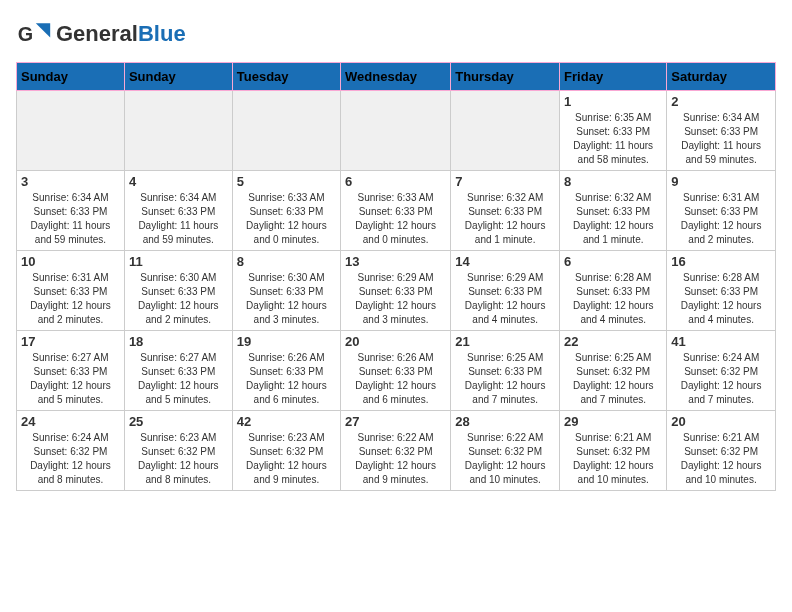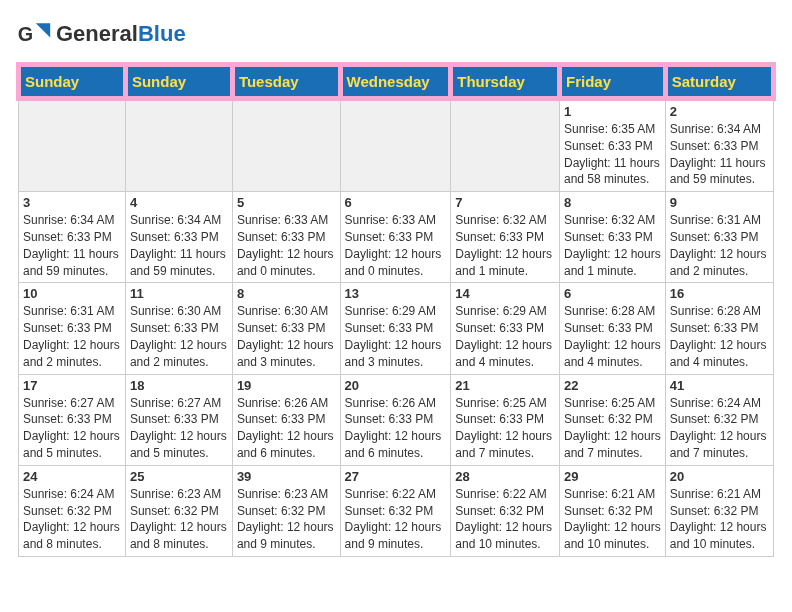--- a/index.html
+++ b/index.html
@@ -45,26 +45,26 @@
       font-weight: normal;
       color: #555;
     }
     .calendar {
       width: 100%;
       border-collapse: collapse;
       border: 1px solid #ccc;
     }
     .calendar thead tr th {
       background: #1a6eb5;
-      color: #fde047;
-      font-size: 15px;
+      color: #000000;
+      font-size: 13px;
       font-weight: bold;
       padding: 6px 4px;
       text-align: left;
-      border: 5px solid #f9a8d4;
+      border: 1px solid #f9a8d4;
     }
     .calendar tbody tr td {
       vertical-align: top;
       border: 1px solid #ccc;
       padding: 3px 4px;
       width: 113px;
       min-height: 80px;
       font-size: 10px;
       color: #333;
       background: #fff;
@@ -72,23 +72,24 @@
     .calendar tbody tr td.empty {
       background: #f0f0f0;
     }
     .day-number {
       font-size: 13px;
       font-weight: bold;
       display: block;
       margin-bottom: 2px;
     }
     .day-info {
-      font-size: 12px;
+      font-size: 10px;
       line-height: 1.4;
       color: #333;
+      text-align: center;
     }
     .last-row td {
       border-bottom: 1px solid #ccc;
     }
   </style>
 </head>
 <body>
 
 <div class="header-area">
   <div class="logo">
@@ -302,21 +303,21 @@
 and 8 minutes.</div>
         </td>
         <td>
           <span class="day-number">25</span>
           <div class="day-info" style="white-space: pre-line;">Sunrise: 6:23 AM
 Sunset: 6:32 PM
 Daylight: 12 hours
 and 8 minutes.</div>
         </td>
         <td>
-          <span class="day-number">39</span>
+          <span class="day-number">42</span>
           <div class="day-info" style="white-space: pre-line;">Sunrise: 6:23 AM
 Sunset: 6:32 PM
 Daylight: 12 hours
 and 9 minutes.</div>
         </td>
         <td>
           <span class="day-number">27</span>
           <div class="day-info" style="white-space: pre-line;">Sunrise: 6:22 AM
 Sunset: 6:32 PM
 Daylight: 12 hours

